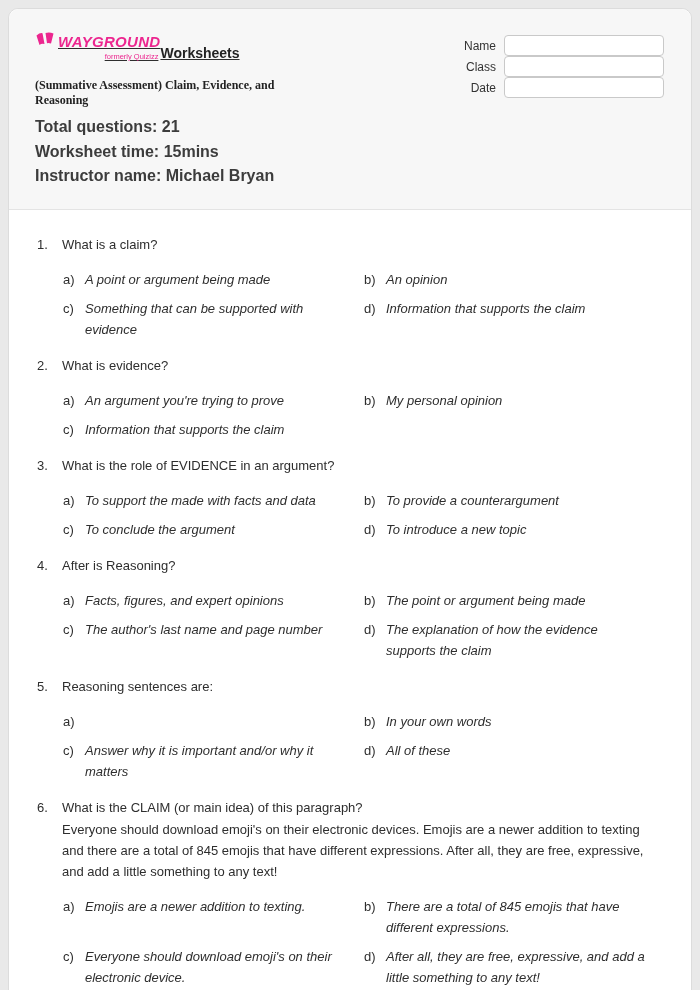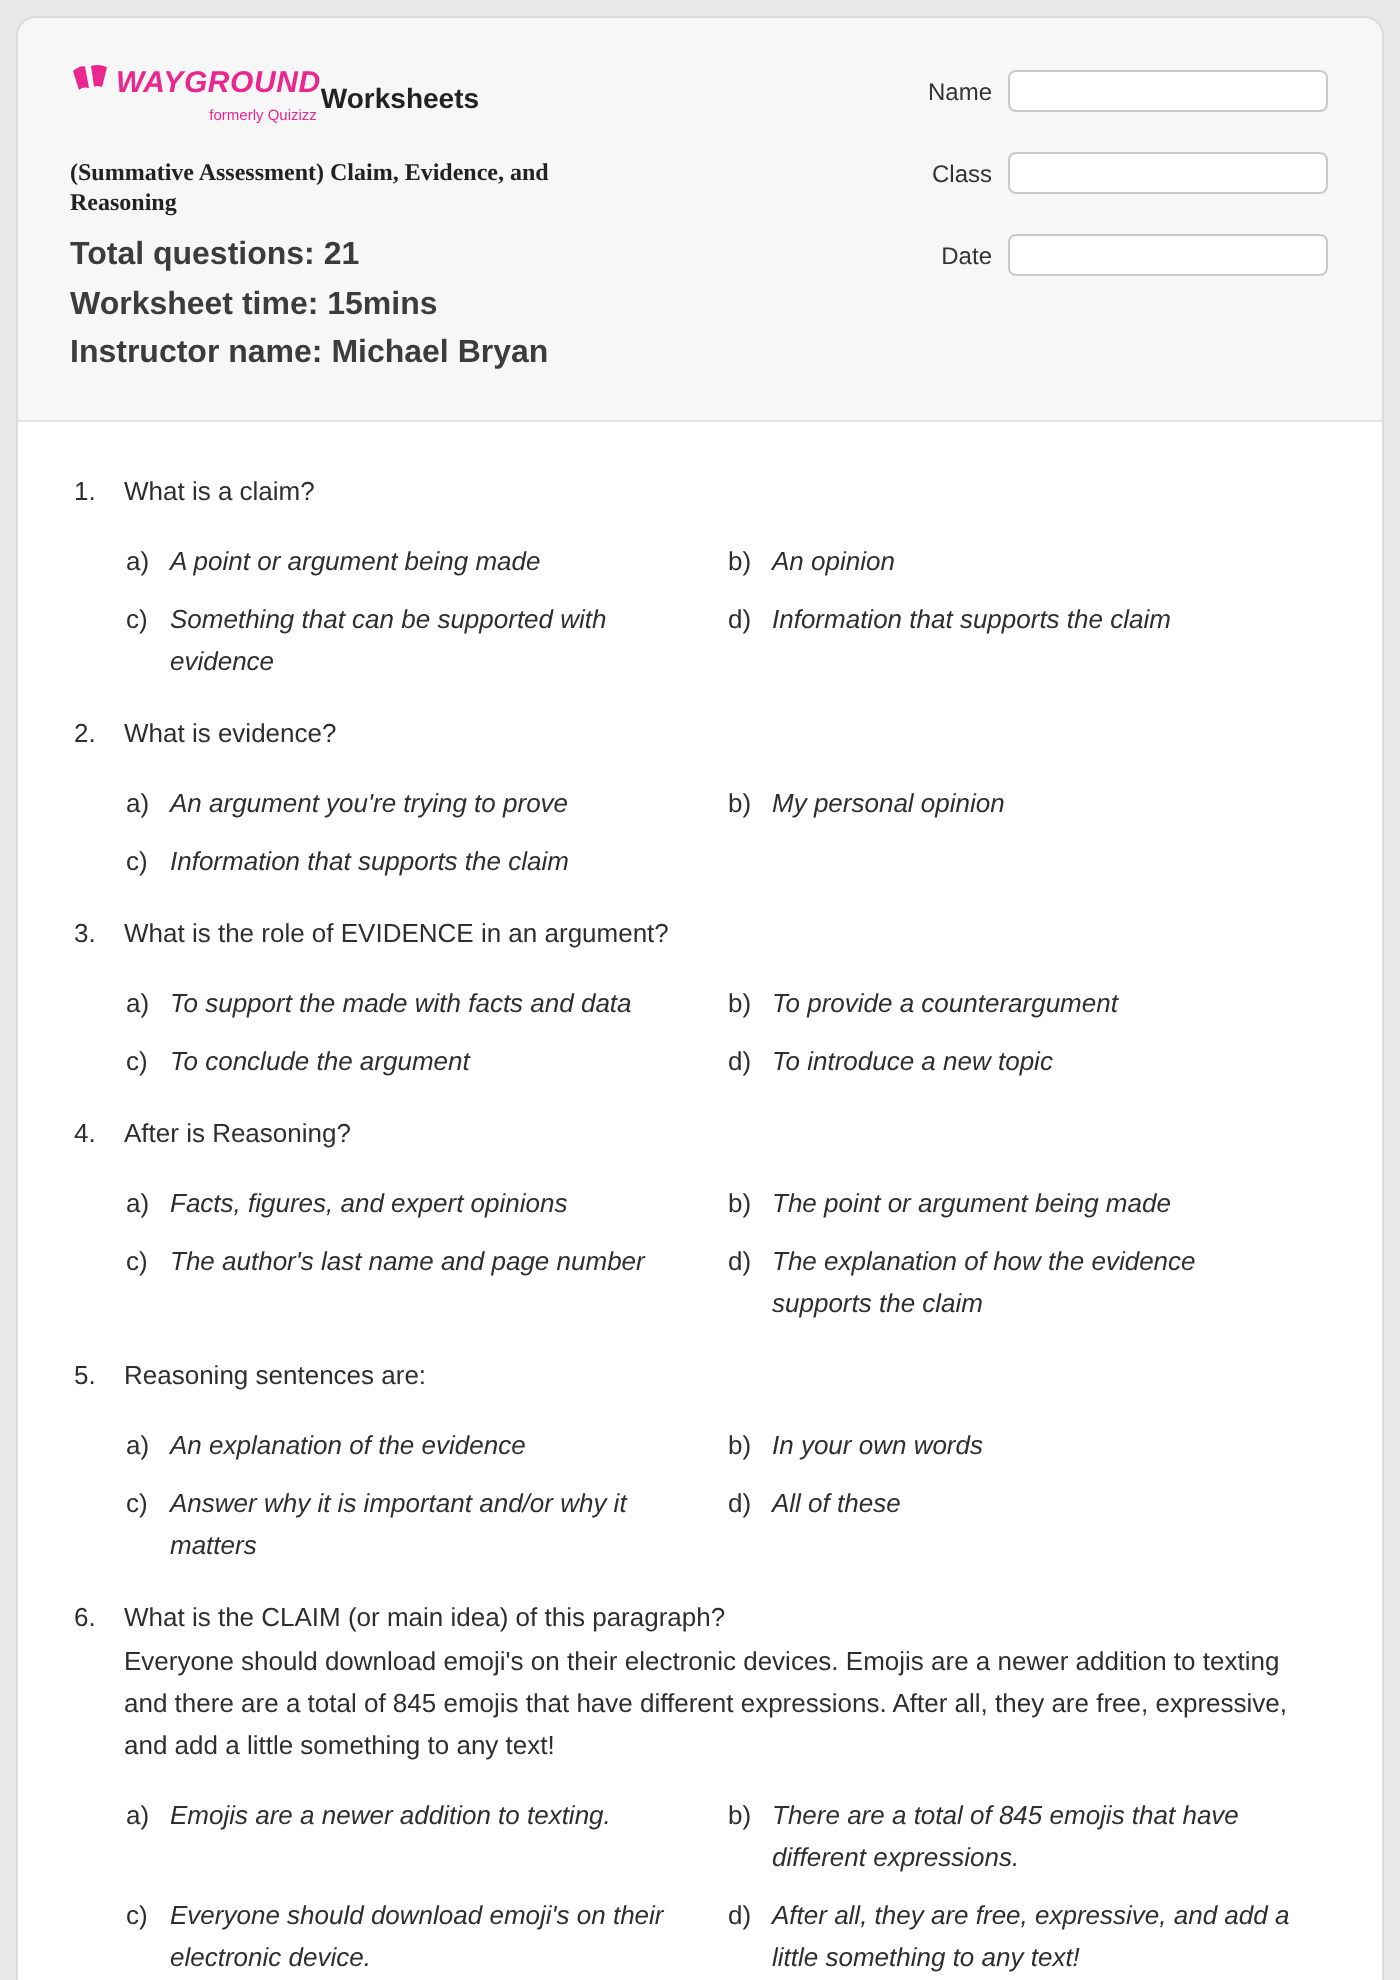--- a/index.html
+++ b/index.html
@@ -21,42 +21,42 @@
   }
   
   .card-header {
     background: #f7f7f7;
     border-bottom: 1px solid #e4e4e4;
     border-radius: 10px 10px 0 0;
     padding: 22px 27px 24px 26px;
     display: flex;
     justify-content: space-between;
   }
-  .brand-row { display: flex; align-items: center; }
+  .brand-row { display: flex; align-items: flex-end; text-decoration: underline; }
   .logo-block { display: flex; flex-direction: column; align-items: flex-end; }
   .logo-main { display: flex; align-items: center; }
   .logo-glyph { margin-right: 3px; display: inline-block; }
   .wordmark {
     font-size: 15px; font-weight: bold; font-style: italic;
     letter-spacing: 0.3px;
   }
   .tagline { font-size: 7.5px; margin-top: 1px; margin-right: 2px; }
   .product-name {
     font-size: 14px; font-weight: bold; color: #222;
     margin-top: 5px;
   }
   .ws-title {
     font-size: 12px; font-weight: bold; line-height: 15px;
     width: 272px; margin-top: 17px; color: #222; font-family: Liberation Serif, serif;
   }
   .meta-line { font-size: 16px; color: #3c3c3c; margin-top: 6.5px; font-weight: bold; }
   .meta-block { margin-top: 10px; }
 
   .fields { margin-top: 4px; }
-  .field-row { display: flex; align-items: center; margin-bottom: 20px; }
+  .field-row { display: flex; align-items: center; }
   .field-row:last-child { margin-bottom: 0; }
   .field-label {
     width: 40px; text-align: right; font-size: 12px;
     color: #333; margin-right: 8px; flex: none;
   }
   .field-input {
     width: 160px; height: 21px;
     border: 1px solid #c9c9c9; border-radius: 4px;
     background: #fff; outline: none;
     font-family: "Liberation Sans", sans-serif;
@@ -255,21 +255,20 @@
     <div class="q-row">
       <span class="q-num">5.</span>
       <span class="q-content">
         <span>Reasoning sentences are:</span>
         
       </span>
     </div>
     <div class="options">
   <div class="option">
     <span class="opt-letter">a)</span>
-    <span class="opt-text">An explanation of the evidence</span>
   </div>
 
   <div class="option">
     <span class="opt-letter">b)</span>
     <span class="opt-text">In your own words</span>
   </div>
 
   <div class="option">
     <span class="opt-letter">c)</span>
     <span class="opt-text">Answer why it is important and/or why it matters</span>

